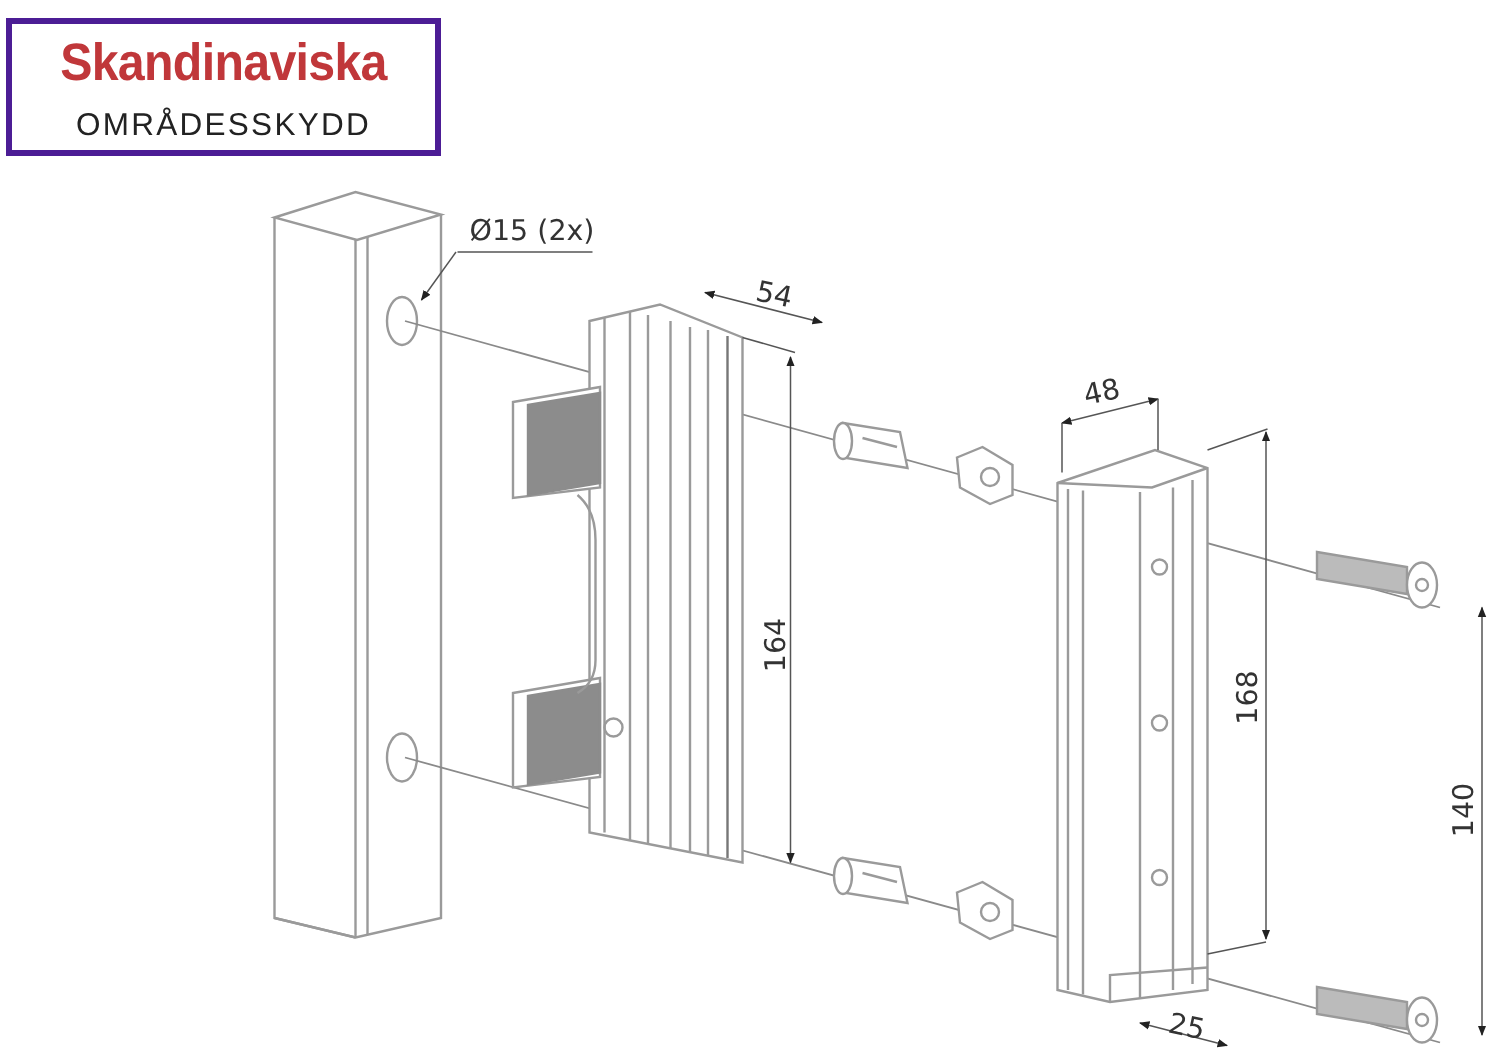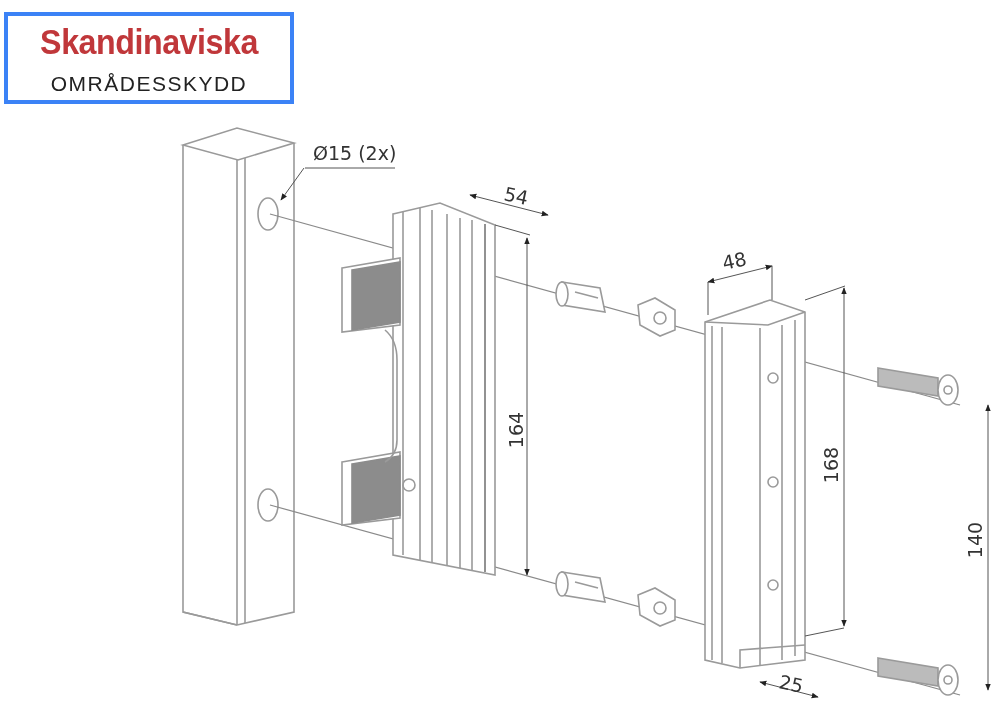--- a/index.html
+++ b/index.html
@@ -1,19 +1,19 @@
 <!DOCTYPE html>
 <html><head>
 <meta charset="utf-8">
 <style>
   html, body { margin: 0; padding: 0; background: #ffffff; }
   body { width: 1000px; height: 708px; position: relative; overflow: hidden; font-family: "DejaVu Sans", sans-serif; }
   .logo {
     position: absolute; left: 4px; top: 12px; width: 290px; height: 92px;
-    border: 4px solid #3b82f6; box-sizing: border-box; background: #fff;
+    border: 4px solid #4c1d95; box-sizing: border-box; background: #fff;
   }
   .logo-top {
     position: absolute; left: 0; right: 0; top: 6px; text-align: center;
     font-family: "Liberation Sans", sans-serif; font-weight: bold; font-size: 35px;
     letter-spacing: -0.5px; transform: scaleX(0.92);
   }
   .logo-bottom {
     position: absolute; left: 0; right: 0; top: 56px; text-align: center;
     font-family: "Liberation Sans", sans-serif; font-size: 21px; letter-spacing: 1.5px;
   }

